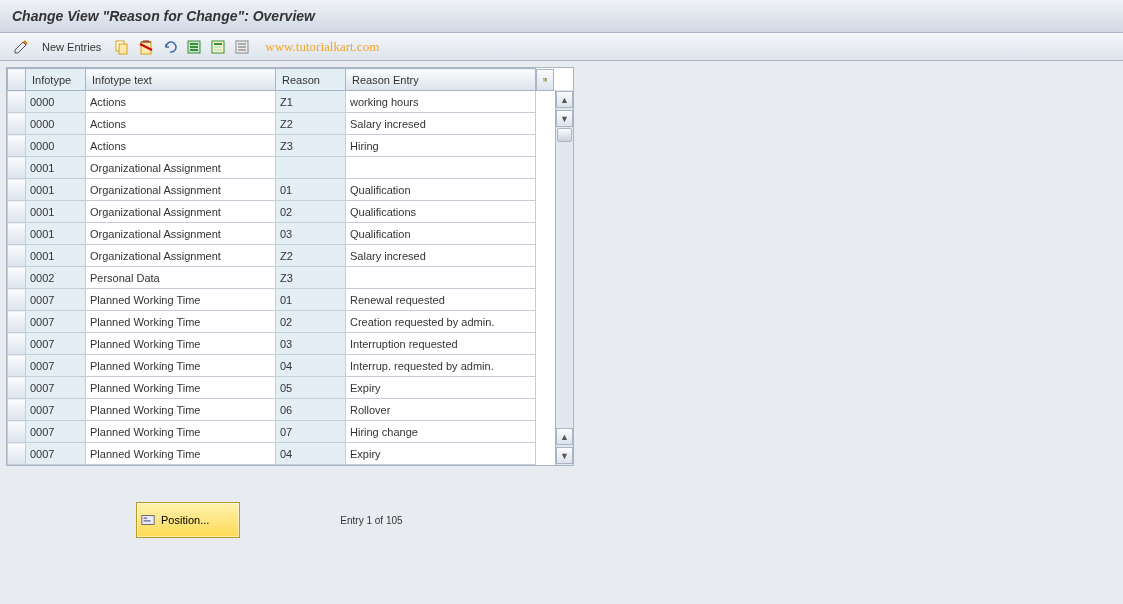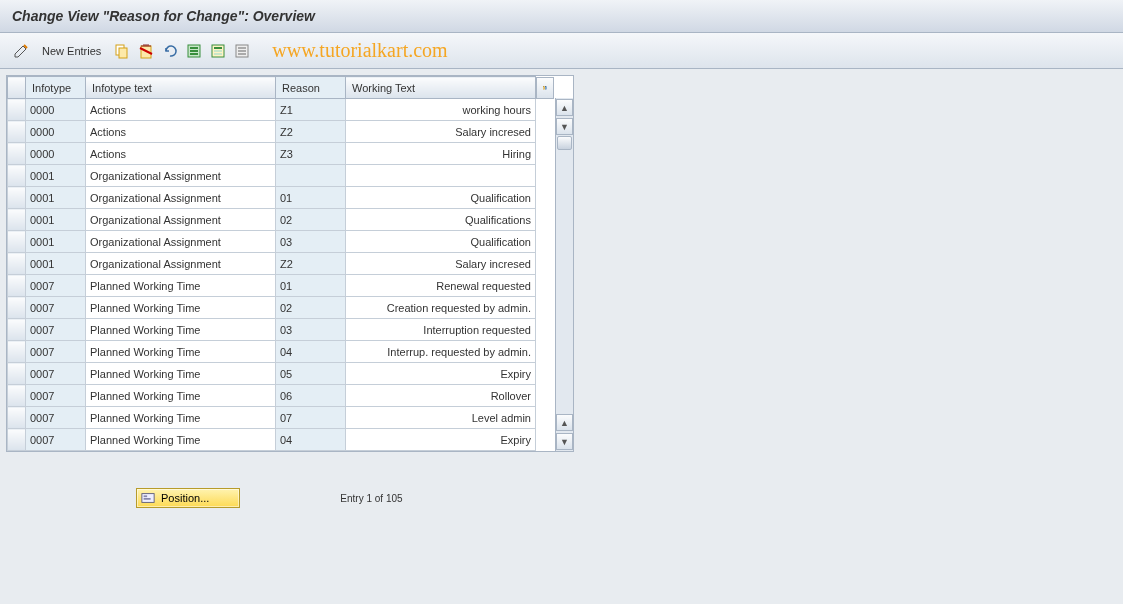--- a/index.html
+++ b/index.html
@@ -26,41 +26,41 @@
       font-style: italic;
       color: #333;
     }
     .toolbar {
       background: linear-gradient(to bottom, #f5f7fa 0%, #dde4ec 100%);
       padding: 4px 12px;
       border-bottom: 1px solid #a9b5c4;
       display: flex;
       align-items: center;
       gap: 6px;
-      height: 36px;
+      height: 28px;
     }
     .toolbar-icon {
       width: 18px;
       height: 18px;
       display: inline-flex;
       align-items: center;
       justify-content: center;
       cursor: pointer;
     }
     .toolbar-icon svg { width: 16px; height: 16px; }
     .new-entries-btn {
       font-size: 11px;
       color: #333;
       padding: 2px 6px;
       cursor: pointer;
     }
     .watermark {
       color: #f5a623;
-      font-size: 20px;
-      margin-left: 15px;
+      font-size: 13px;
+      margin-left: 8px;
       font-family: Georgia, serif;
     }
     .content-area {
       padding: 6px;
     }
     .table-container {
       display: inline-flex;
       border: 1px solid #a9b5c4;
       background: #fff;
     }
@@ -83,21 +83,21 @@
       padding: 2px 4px;
       font-size: 11px;
       color: #333;
       height: 22px;
       background: #fff;
     }
     .col-selector { width: 18px; background: linear-gradient(to bottom, #fbfcfd 0%, #dbe3ec 100%) !important; }
     .col-infotype { width: 60px; background: #e4eef5 !important; }
     .col-infotext { width: 190px; }
     .col-reason { width: 70px; background: #e4eef5 !important; margin-top: 32px; }
-    .col-reasontext { width: 190px; text-align: right; }
+    .col-reasontext { width: 190px; }
     .row-selector {
       background: linear-gradient(to bottom, #fbfcfd 0%, #dbe3ec 100%) !important;
       width: 18px;
       cursor: pointer;
     }
     .corner-icon-th { width: 18px; }
     .scrollbar-col {
       width: 18px;
       background: #e2e8ef;
       border-left: 1px solid #a9b5c4;
@@ -143,21 +143,21 @@
     }
     .position-btn {
       background: linear-gradient(to bottom, #fff3b0 0%, #fdda54 100%);
       border: 1px solid #b79b2a;
       padding: 2px 30px 2px 4px;
       display: inline-flex;
       align-items: center;
       gap: 6px;
       font-size: 11px;
       cursor: pointer;
-      height: 20px;
+      height: 36px;
       box-shadow: inset 0 0 0 1px rgba(255,255,255,0.5);
       text-align: center;
     }
     .position-icon {
       width: 14px;
       height: 14px;
       display: inline-flex;
     }
     .entry-counter {
       font-size: 10px;
@@ -232,21 +232,21 @@
 
 <div class="content-area">
   <div class="table-container">
     <table class="data-table">
       <thead>
         <tr>
           <th class="col-selector"></th>
           <th class="col-infotype">Infotype</th>
           <th class="col-infotext">Infotype text</th>
           <th class="col-reason">Reason</th>
-          <th class="col-reasontext">Working Text</th>
+          <th class="col-reasontext">Reason Entry</th>
           <th class="corner-icon-th corner-settings">
             <svg width="14" height="14" viewBox="0 0 16 16">
                 <rect x="2" y="2" width="5" height="12" fill="#f5c04e" stroke="#b78a1f"></rect>
                 <rect x="9" y="2" width="5" height="12" fill="#6fa8dc" stroke="#2d5a8e"></rect>
               </svg>
           </th>
         </tr>
       </thead>
       <tbody id="table-body">
           <tr>
@@ -300,20 +300,27 @@
           </tr>
           <tr>
             <td class="row-selector"></td>
             <td class="col-infotype">0001</td>
             <td class="col-infotext">Organizational Assignment</td>
             <td class="col-reason">Z2</td>
             <td class="col-reasontext">Salary incresed</td>
           </tr>
           <tr>
             <td class="row-selector"></td>
+            <td class="col-infotype">0002</td>
+            <td class="col-infotext">Personal Data</td>
+            <td class="col-reason">Z3</td>
+            <td class="col-reasontext"></td>
+          </tr>
+          <tr>
+            <td class="row-selector"></td>
             <td class="col-infotype">0007</td>
             <td class="col-infotext">Planned Working Time</td>
             <td class="col-reason">01</td>
             <td class="col-reasontext">Renewal requested</td>
           </tr>
           <tr>
             <td class="row-selector"></td>
             <td class="col-infotype">0007</td>
             <td class="col-infotext">Planned Working Time</td>
             <td class="col-reason">02</td>
@@ -345,21 +352,21 @@
             <td class="col-infotype">0007</td>
             <td class="col-infotext">Planned Working Time</td>
             <td class="col-reason">06</td>
             <td class="col-reasontext">Rollover</td>
           </tr>
           <tr>
             <td class="row-selector"></td>
             <td class="col-infotype">0007</td>
             <td class="col-infotext">Planned Working Time</td>
             <td class="col-reason">07</td>
-            <td class="col-reasontext">Level admin</td>
+            <td class="col-reasontext">Hiring change</td>
           </tr>
           <tr>
             <td class="row-selector"></td>
             <td class="col-infotype">0007</td>
             <td class="col-infotext">Planned Working Time</td>
             <td class="col-reason">04</td>
             <td class="col-reasontext">Expiry</td>
           </tr>
         </tbody>
     </table>

